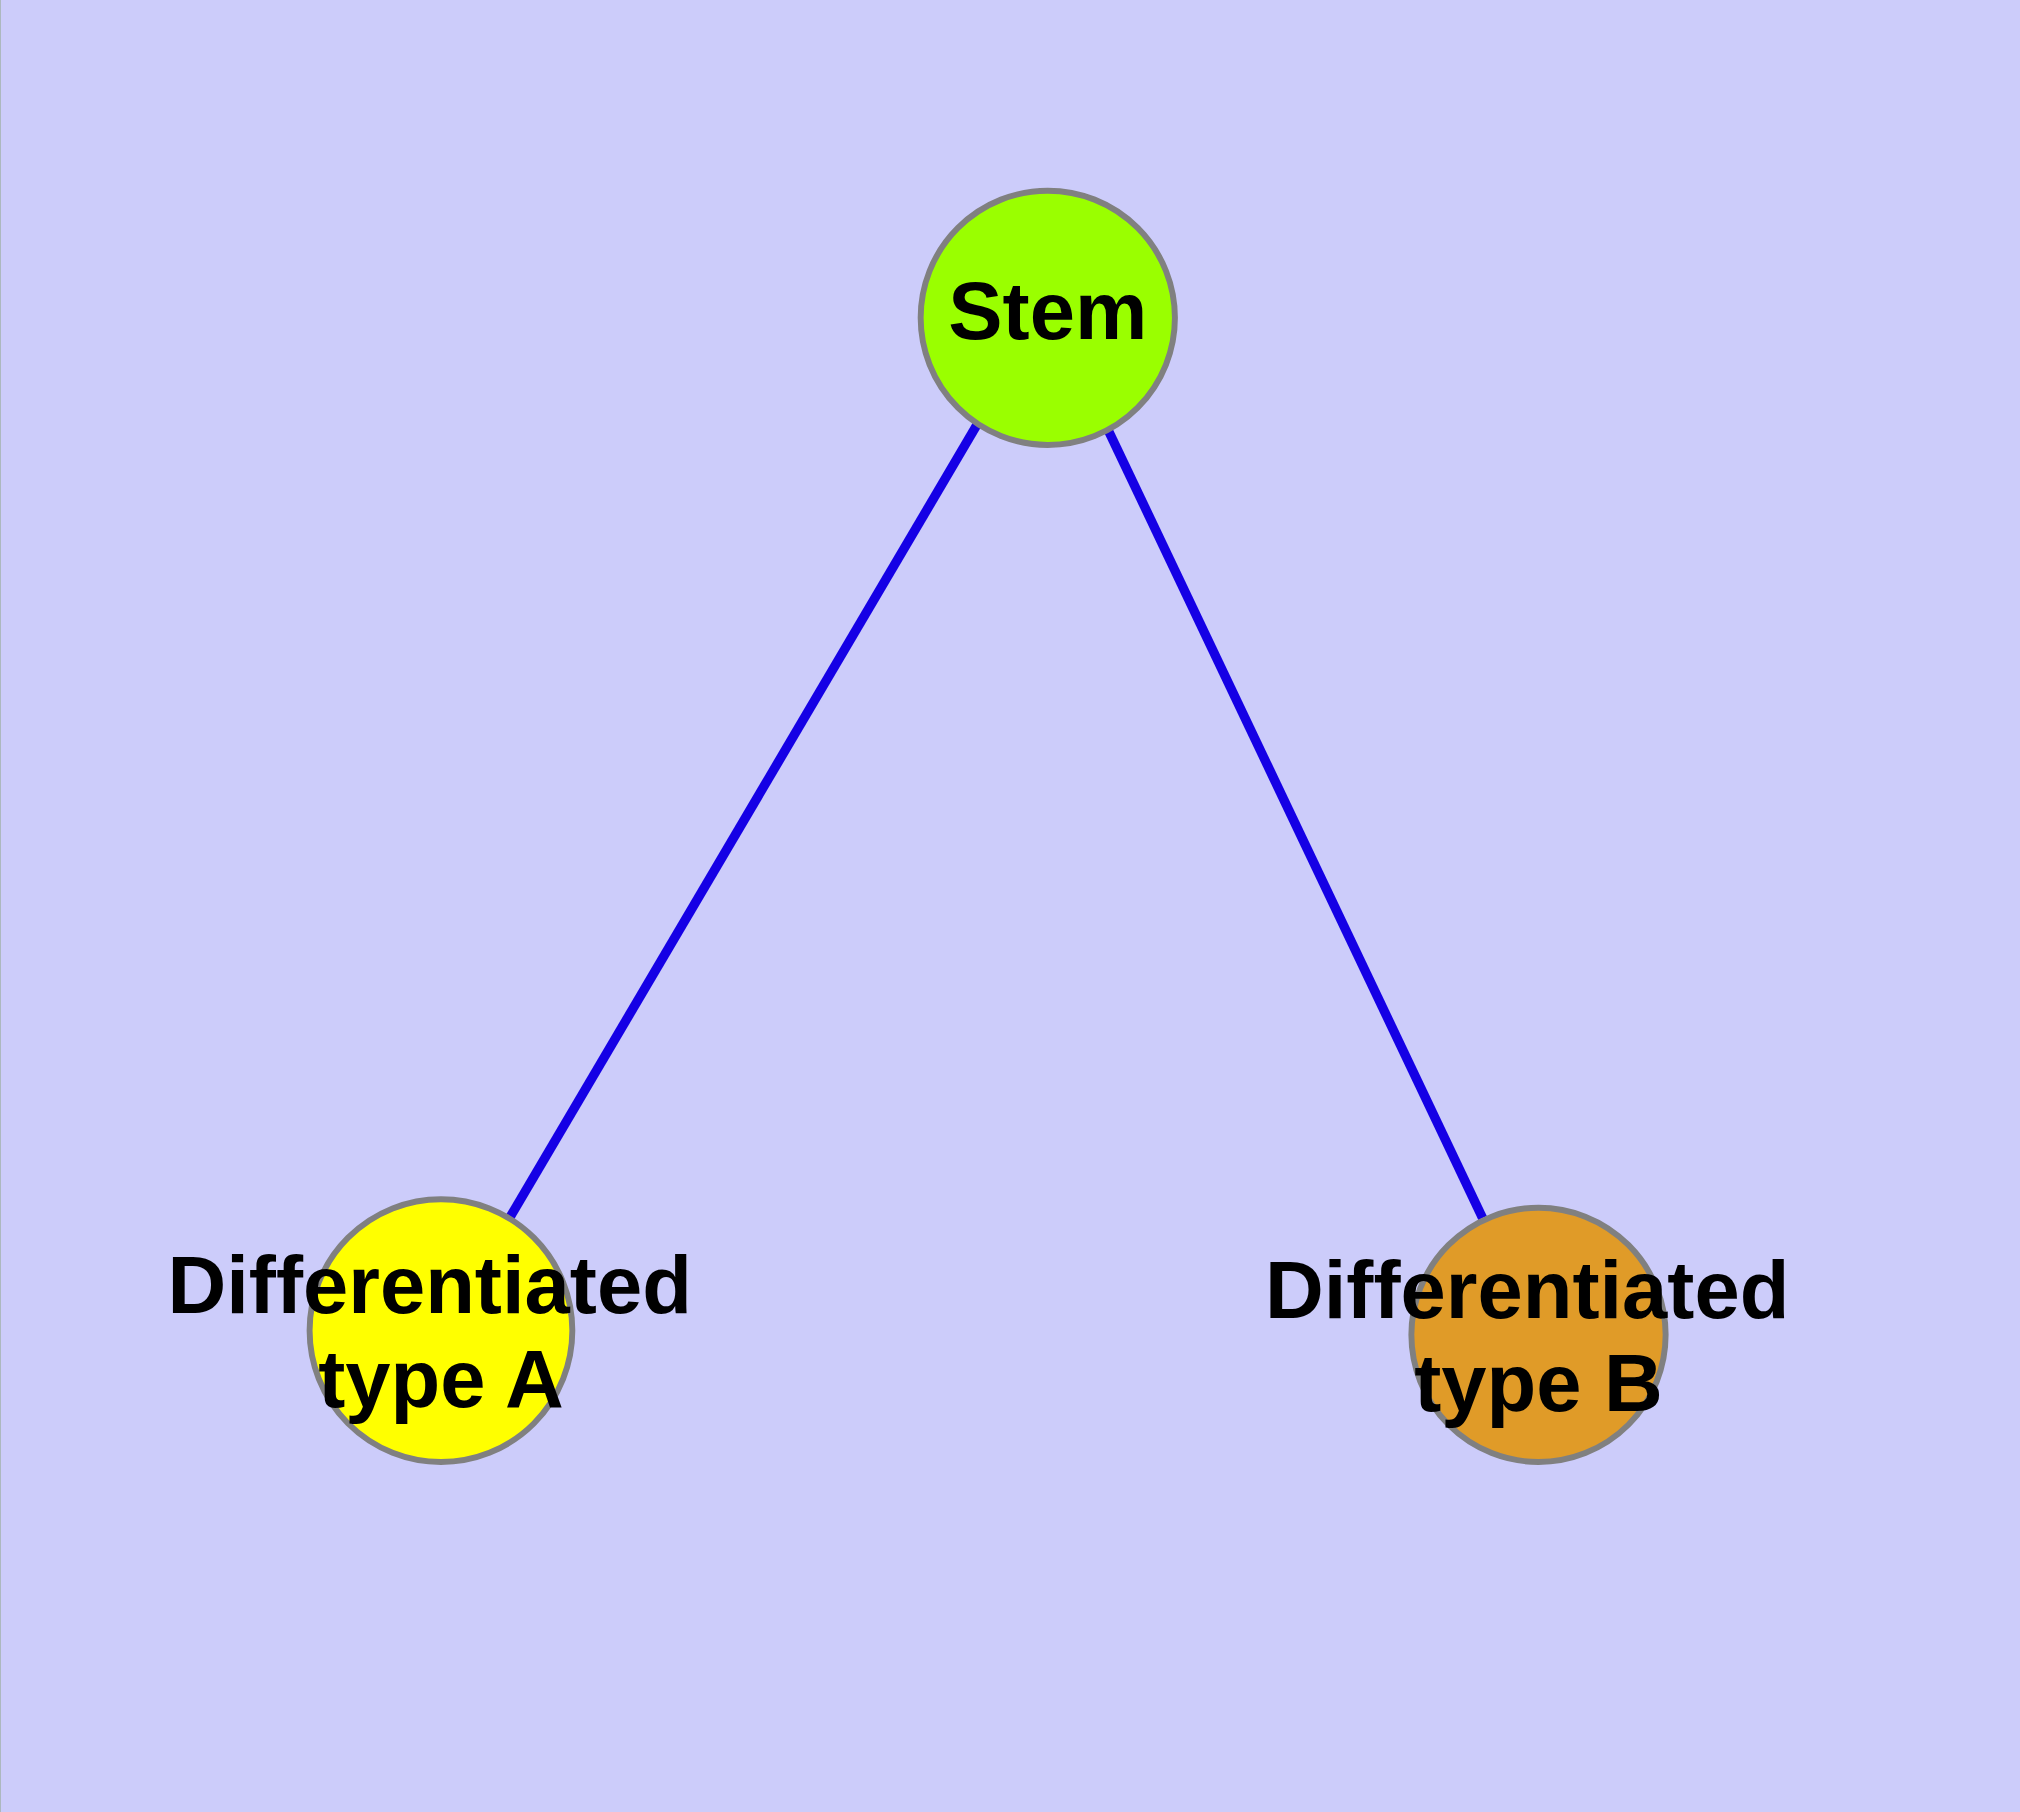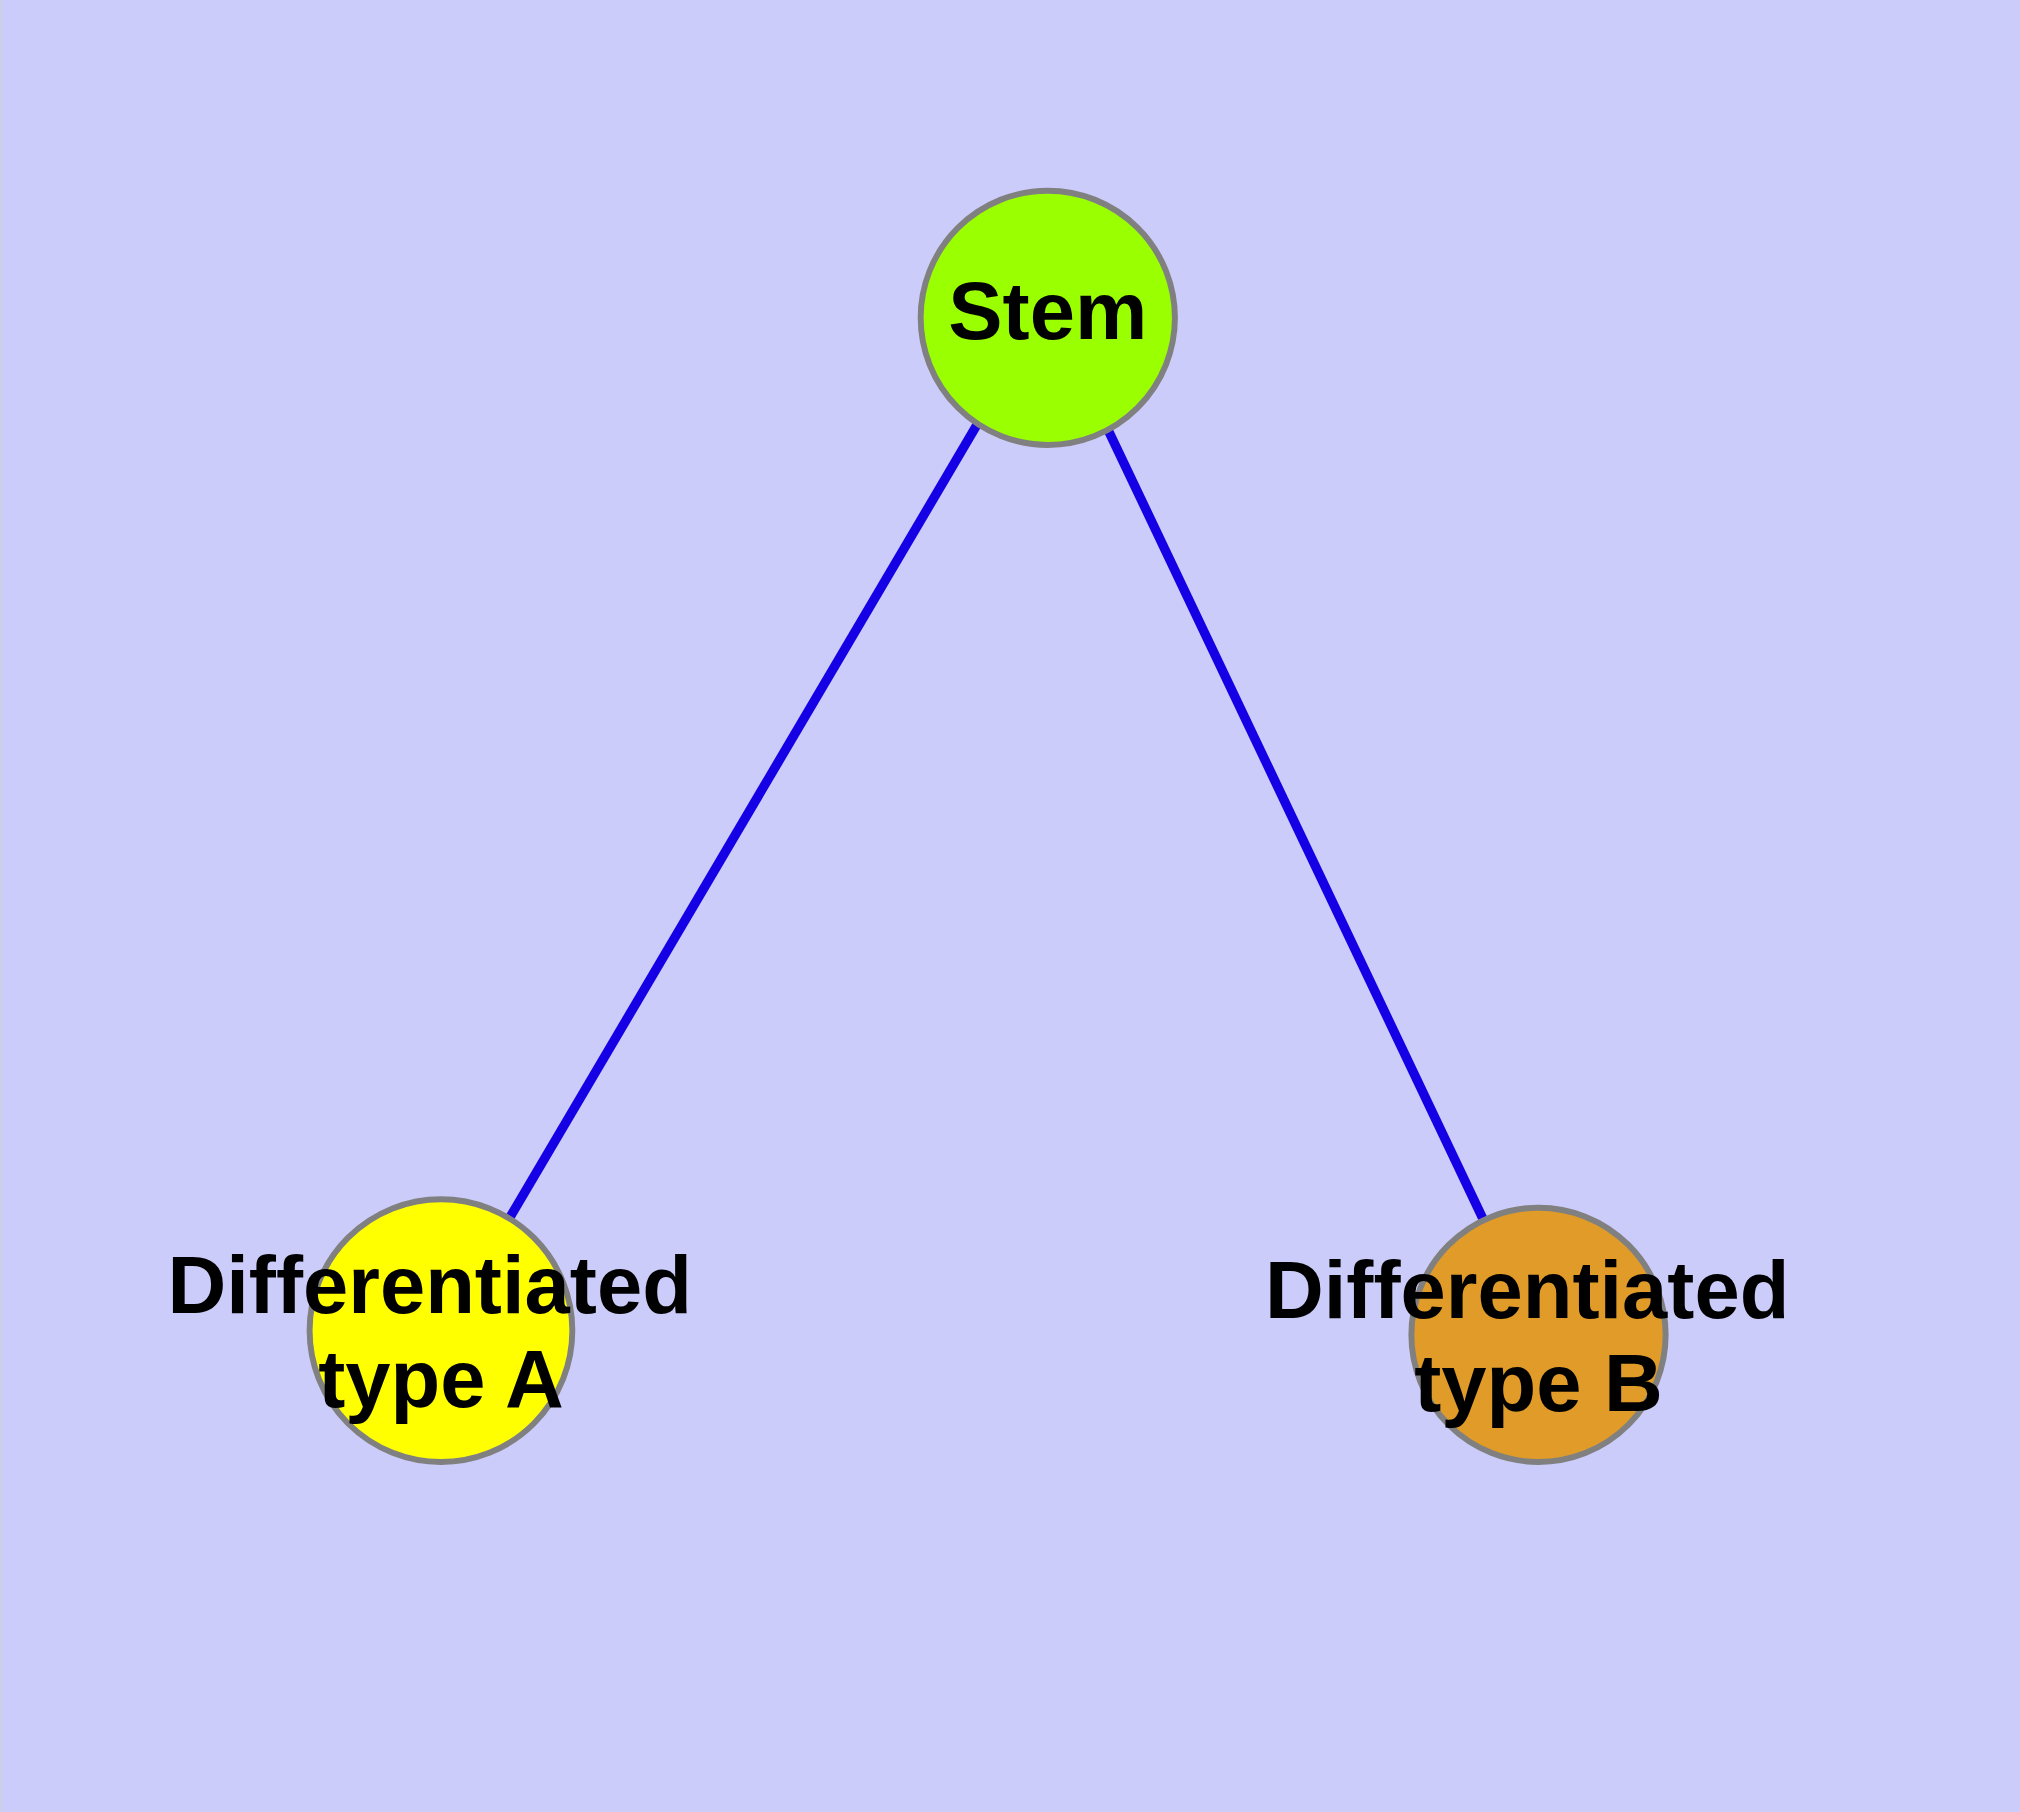--- a/index.html
+++ b/index.html
@@ -5,21 +5,21 @@
 <style>
   html, body {
     margin: 0;
     padding: 0;
     background: #ccccfa;
   }
   #canvas {
     position: relative;
     width: 2021px;
     height: 1812px;
-    background: #bef264;
+    background: #4d7c0f;
     overflow: hidden;
     font-family: "Liberation Sans", "DejaVu Sans", sans-serif;
   }
   #graph-svg {
     position: absolute;
     top: 0;
     left: 0;
     width: 2021px;
     height: 1812px;
     display: block;

